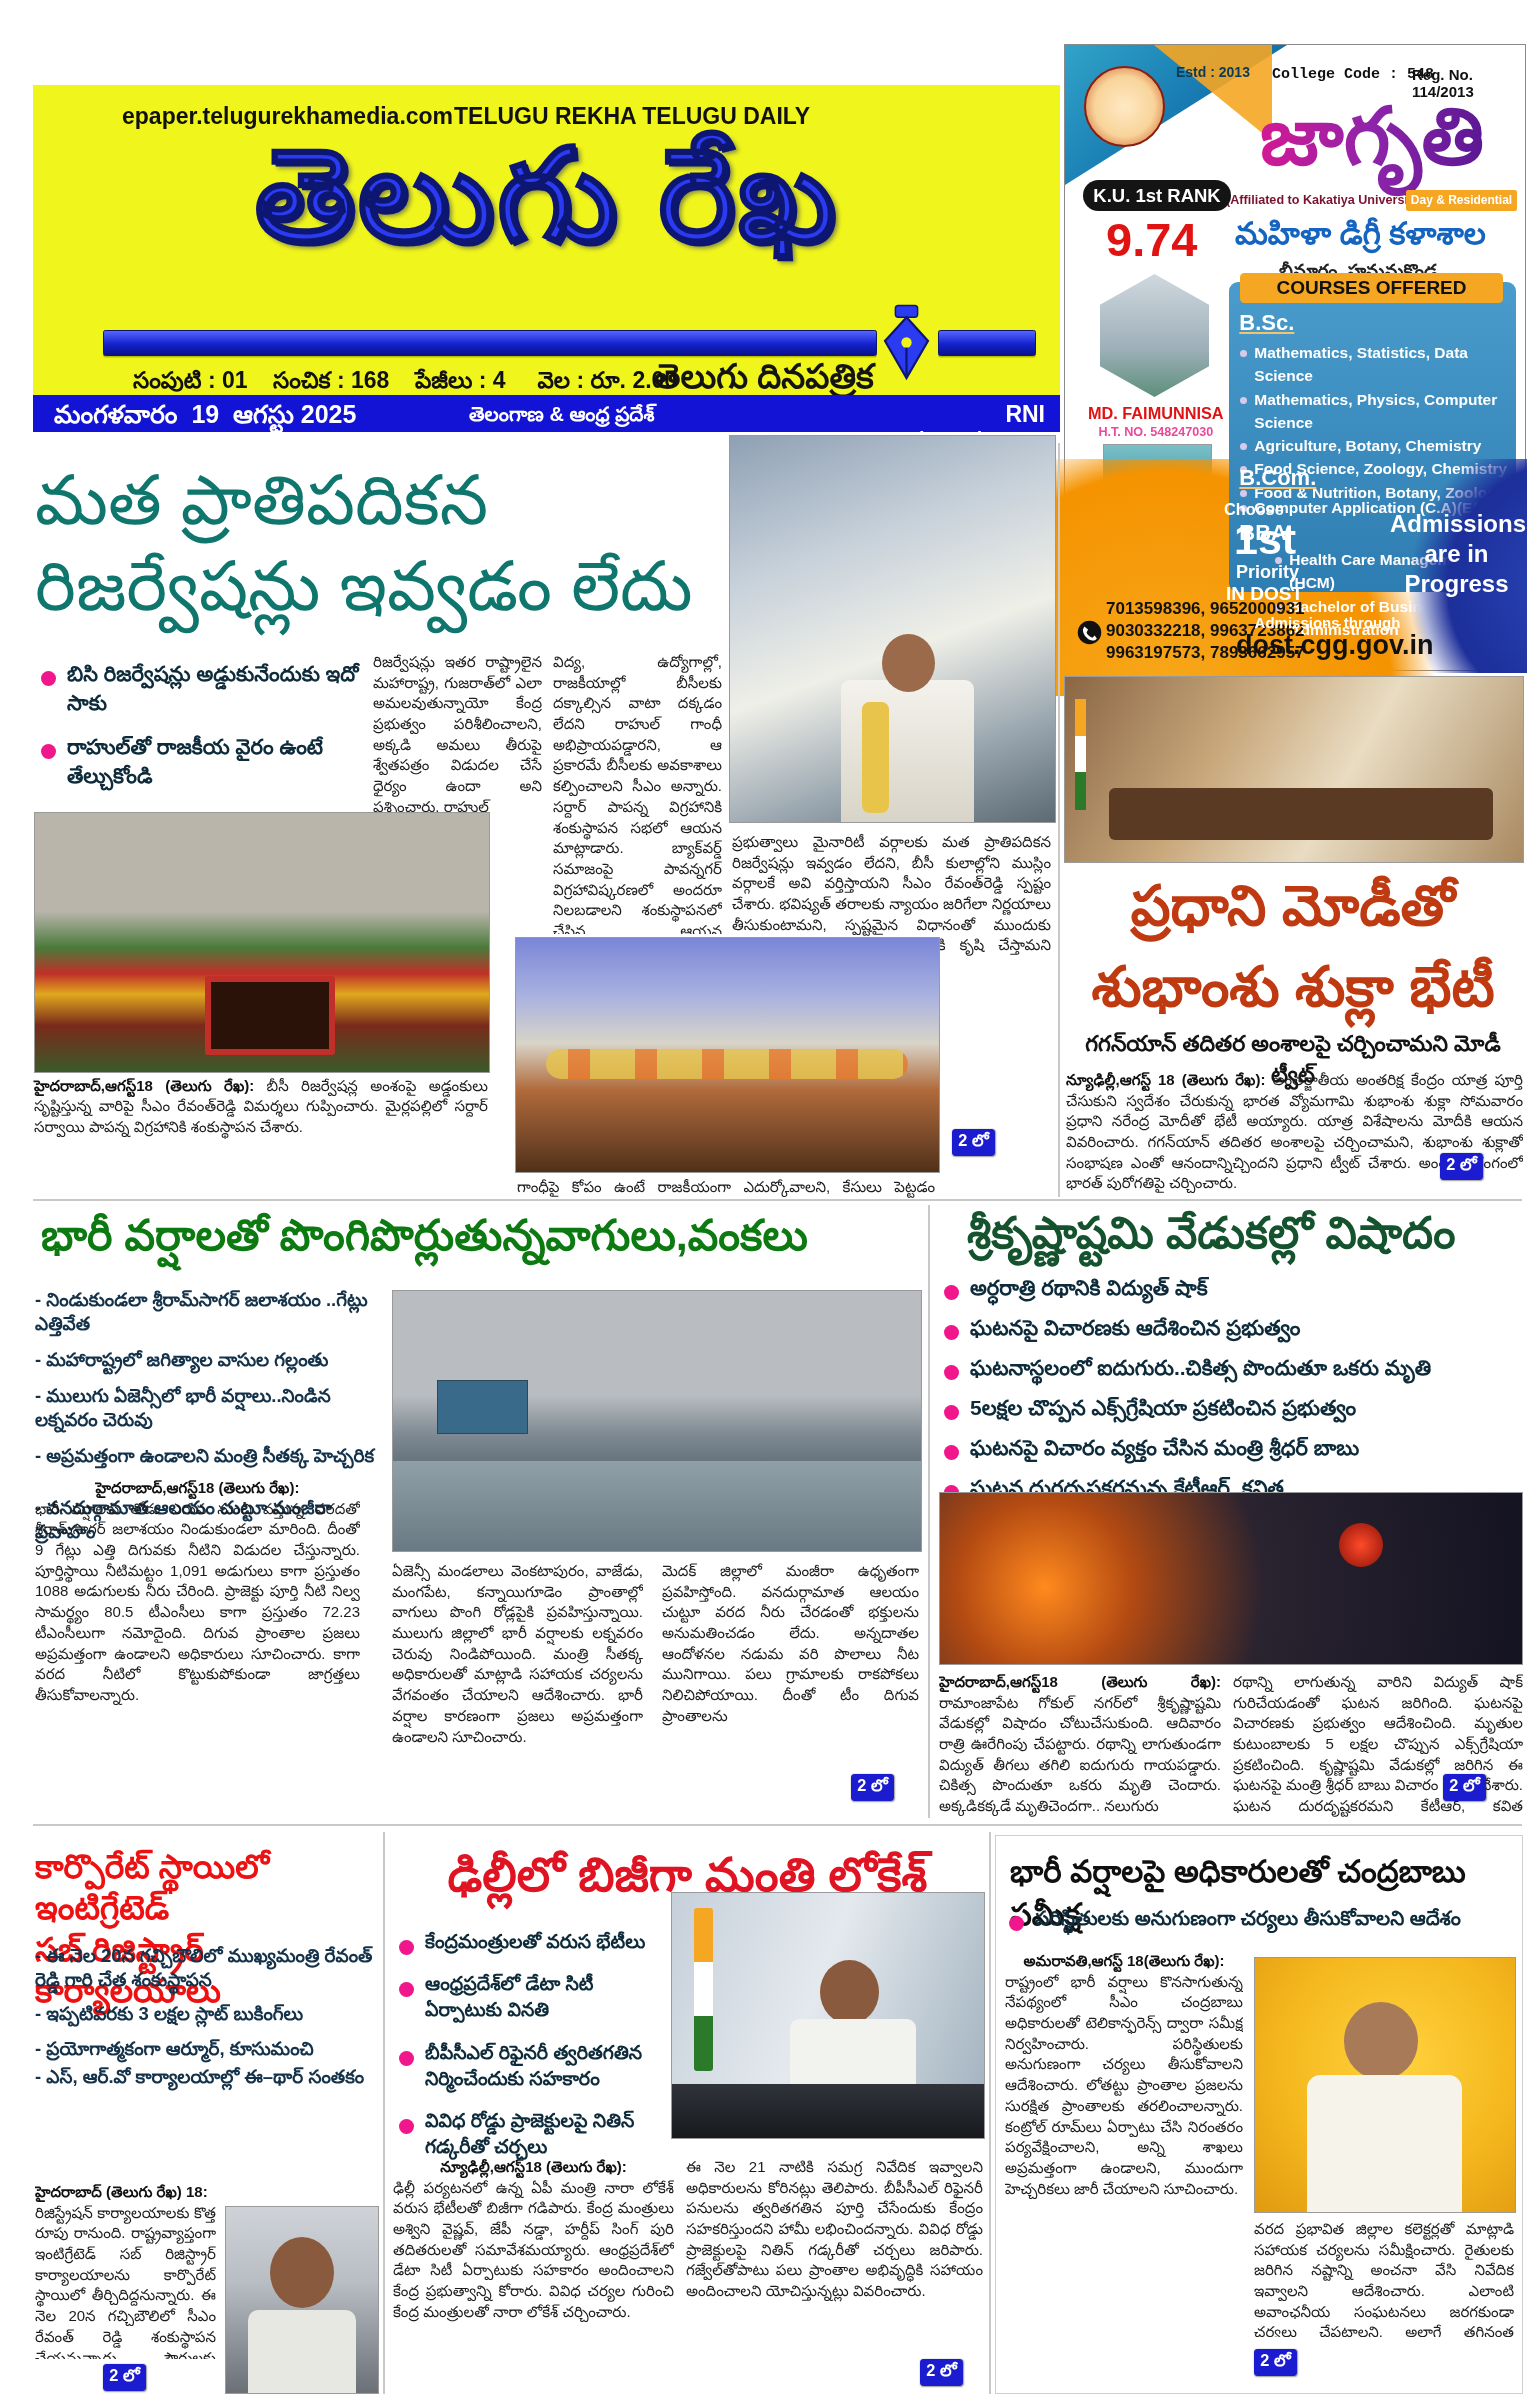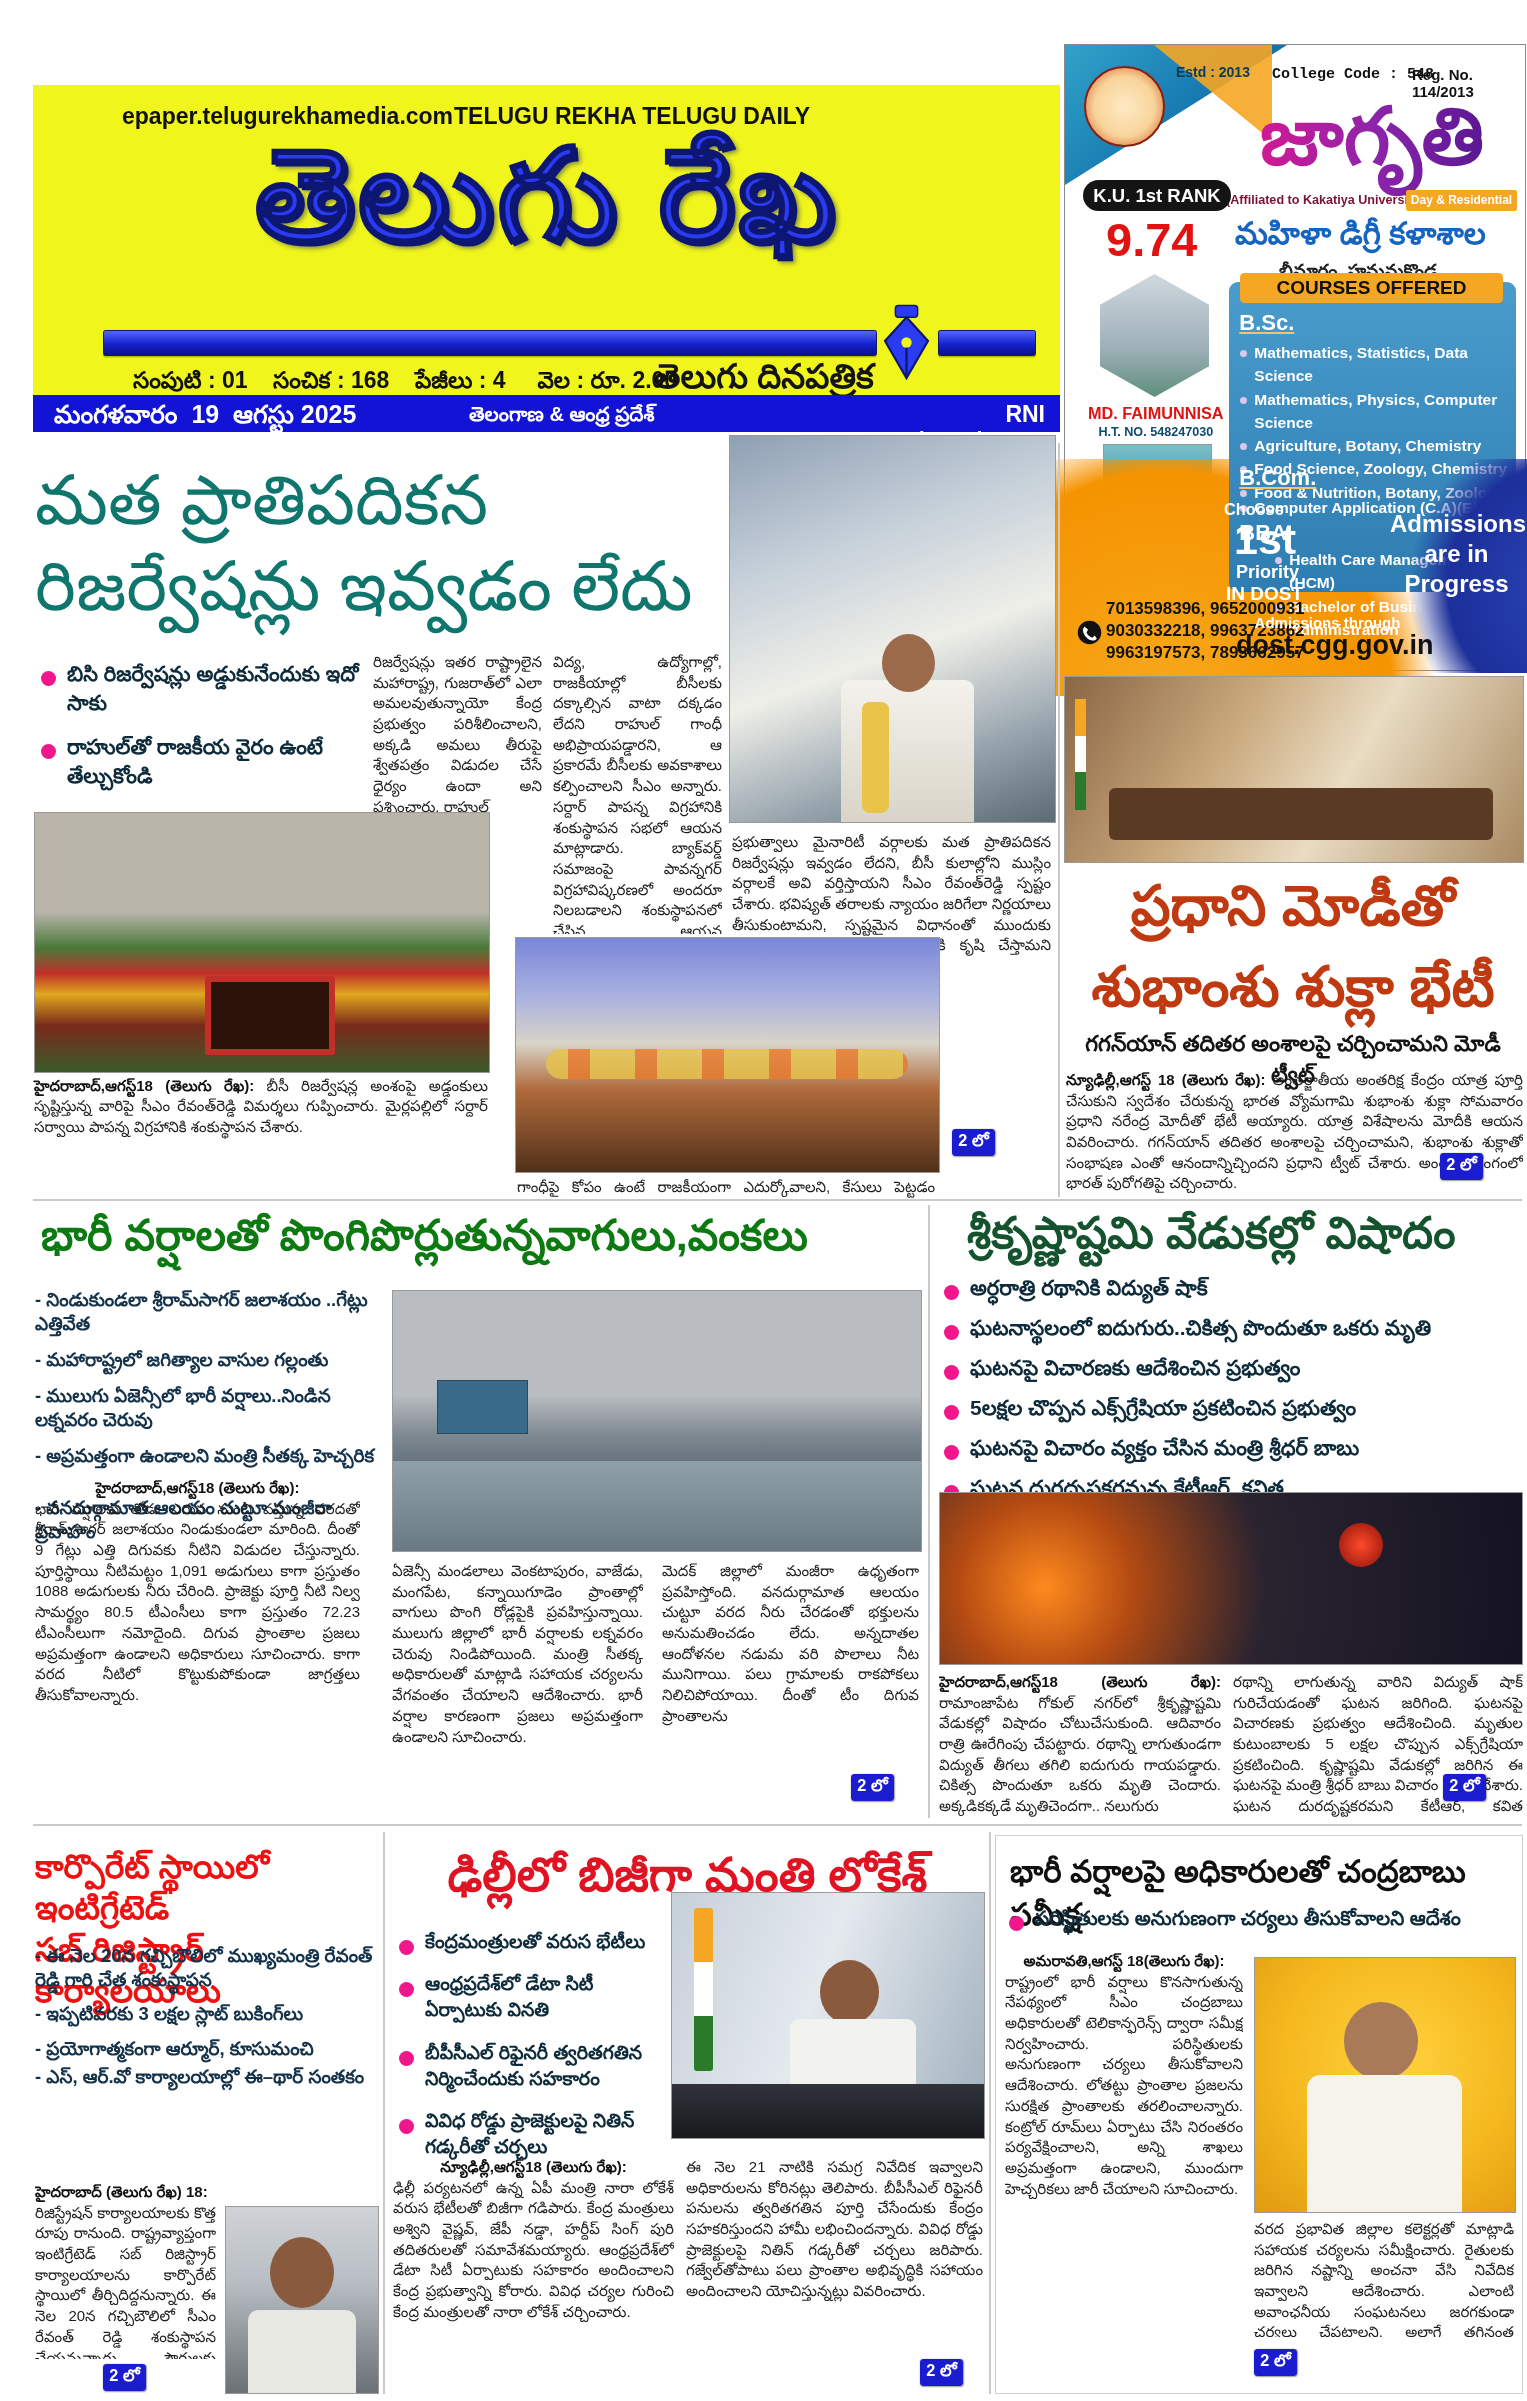--- a/index.html
+++ b/index.html
@@ -96,21 +96,21 @@
     <div class="abs ad-name cen" style="left:159px;top:46px;width:296px;font-size:80px;">జాగృతి</div>
     <div class="abs b" style="left:161px;top:148px;font-size:12.6px;color:#7a1230;">(Affiliated to Kakatiya University)</div>
     <div class="abs b cen" style="left:341px;top:145px;width:111px;height:21px;background:#f5a623;color:#fff;font-size:12px;line-height:21px;border-radius:2.2px;">Day &amp; Residential</div>
     <div class="abs b" style="left:170px;top:171px;font-size:31px;color:#1565c0;">మహిళా డిగ్రీ కళాశాల</div>
     <div class="abs b" style="left:214px;top:216px;font-size:18px;color:#222;">భీమారం, హనుమకొండ.</div>
 
     <div class="abs b cen" style="left:18px;top:135px;width:148px;height:31px;background:#141414;color:#fff;font-size:18.5px;line-height:31px;border-radius:16.3px;">K.U. 1st RANK</div>
     <div class="abs b" style="left:41px;top:167px;font-size:47px;color:#e01212;">9.74</div>
     <div class="abs" style="left:35px;top:229px;width:109px;height:123px;background:linear-gradient(#cfd8de,#9fb0ba 60%,#5d8f7a);clip-path:polygon(50% 0,100% 25%,100% 75%,50% 100%,0 75%,0 25%);border:0;"></div>
     <div class="abs b" style="left:13.3px;top:359px;width:155px;text-align:center;font-size:16.3px;color:#e01212;">MD. FAIMUNNISA</div>
-    <div class="abs b" style="left:13.3px;top:380px;width:155px;text-align:center;font-size:12.6px;color:#0c4a6e;">H.T. NO. 548247030</div>
+    <div class="abs b" style="left:13.3px;top:380px;width:155px;text-align:center;font-size:12.6px;color:#ec4899;">H.T. NO. 548247030</div>
     <div class="abs photo" style="left:38px;top:399px;width:107px;height:152px;background:linear-gradient(#7ac0c9 0%,#3e8a94 40%,#c9c2b4 70%,#6a4a3a 100%);"></div>
 
     <div class="abs" style="left:-22px;top:414px;width:414px;height:237px;background:radial-gradient(circle at 30% 100%,#f7a81b 0%,#f59300 60%,rgba(245,147,0,0) 72%);"></div>
 
     <div class="abs ad-blue-panel" style="left:164px;top:237px;width:287px;height:310px;">
       <div class="abs b cen" style="left:11px;top:-9px;width:263px;height:30px;background:#f5a623;color:#111;font-size:19px;line-height:30px;border-radius:4.4px;">COURSES OFFERED</div>
       <div class="abs b" style="left:10.3px;top:28px;font-size:22px;color:#fff;text-decoration:underline;text-decoration-color:#f5c36a;">B.Sc.</div>
       <div class="abs ad-list" style="left:9px;top:59px;width:273px;">
         <div>Mathematics, Statistics, Data Science</div>
         <div>Mathematics, Physics, Computer Science</div>
@@ -221,22 +221,22 @@
     <div class="dateline cen">హైదరాబాద్,ఆగస్ట్18 (తెలుగు రేఖ):</div>
     <span>భారీ వర్షాలకు తోడు ఎగువ నుంచి వస్తున్న వరదతో శ్రీరామ్‌సాగర్ జలాశయం నిండుకుండలా మారింది. దీంతో 9 గేట్లు ఎత్తి దిగువకు నీటిని విడుదల చేస్తున్నారు. పూర్తిస్థాయి నీటిమట్టం 1,091 అడుగులు కాగా ప్రస్తుతం 1088 అడుగులకు నీరు చేరింది. ప్రాజెక్టు పూర్తి నీటి నిల్వ సామర్థ్యం 80.5 టీఎంసీలు కాగా ప్రస్తుతం 72.23 టీఎంసీలుగా నమోదైంది. దిగువ ప్రాంతాల ప్రజలు అప్రమత్తంగా ఉండాలని అధికారులు సూచించారు. కాగా వరద నీటిలో కొట్టుకుపోకుండా జాగ్రత్తలు తీసుకోవాలన్నారు.</span>
   </div>
   <div class="abs body-txt just" style="left:392px;top:1561px;width:251px;height:254px;overflow:hidden;">ఏజెన్సీ మండలాలు వెంకటాపురం, వాజేడు, మంగపేట, కన్నాయిగూడెం ప్రాంతాల్లో వాగులు పొంగి రోడ్లపైకి ప్రవహిస్తున్నాయి. ములుగు జిల్లాలో భారీ వర్షాలకు లక్నవరం చెరువు నిండిపోయింది. మంత్రి సీతక్క అధికారులతో మాట్లాడి సహాయక చర్యలను వేగవంతం చేయాలని ఆదేశించారు. భారీ వర్షాల కారణంగా ప్రజలు అప్రమత్తంగా ఉండాలని సూచించారు.</div>
   <div class="abs body-txt just" style="left:662px;top:1561px;width:257px;height:207px;overflow:hidden;">మెదక్ జిల్లాలో మంజీరా ఉధృతంగా ప్రవహిస్తోంది. వనదుర్గామాత ఆలయం చుట్టూ వరద నీరు చేరడంతో భక్తులను అనుమతించడం లేదు. అన్నదాతల ఆందోళనల నడుమ వరి పొలాలు నీట మునిగాయి. పలు గ్రామాలకు రాకపోకలు నిలిచిపోయాయి. దీంతో టీం దిగువ ప్రాంతాలను</div>
   <div class="abs jump" style="left:851px;top:1774px;">2 లో</div>
 
   <div class="abs hl-pink" style="left:940px;top:1208px;font-size:44px;">శ్రీకృష్ణాష్టమి వేడుకల్లో విషాదం</div>
   <div class="abs dotlist" style="left:940px;top:1276px;width:569px;font-size:21px;">
     <div style="margin-bottom:11px;">అర్ధరాత్రి రథానికి విద్యుత్ షాక్</div>
+    <div style="margin-bottom:11px;">ఘటనపై విచారణకు ఆదేశించిన ప్రభుత్వం</div>
     <div style="margin-bottom:11px;">ఘటనాస్థలంలో ఐదుగురు..చికిత్స పొందుతూ ఒకరు మృతి</div>
-    <div style="margin-bottom:11px;">ఘటనపై విచారణకు ఆదేశించిన ప్రభుత్వం</div>
     <div style="margin-bottom:11px;">5లక్షల చొప్పన ఎక్స్‌గ్రేషియా ప్రకటించిన ప్రభుత్వం</div>
     <div style="margin-bottom:11px;">ఘటనపై విచారం వ్యక్తం చేసిన మంత్రి శ్రీధర్ బాబు</div>
     <div>ఘటన దురదృష్టకరమన్న కేటీఆర్, కవిత</div>
   </div>
   <div class="abs photo ph-night" style="left:939px;top:1492px;width:582px;height:171px;">
     <div class="abs" style="left:399px;top:30px;width:44px;height:44px;border-radius:50%;background:radial-gradient(#ff4a2a,#8a1208);"></div>
   </div>
   <div class="abs body-txt just" style="left:939px;top:1672px;width:282px;height:145px;overflow:hidden;">
     <span class="dateline">హైదరాబాద్,ఆగస్ట్18 (తెలుగు రేఖ):</span>
     <span>రామాంజాపేట గోకుల్ నగర్‌లో శ్రీకృష్ణాష్టమి వేడుకల్లో విషాదం చోటుచేసుకుంది. ఆదివారం రాత్రి ఊరేగింపు చేపట్టారు. రథాన్ని లాగుతుండగా విద్యుత్ తీగలు తగిలి ఐదుగురు గాయపడ్డారు. చికిత్స పొందుతూ ఒకరు మృతి చెందారు. అక్కడికక్కడే మృతిచెందగా.. నలుగురు</span>

